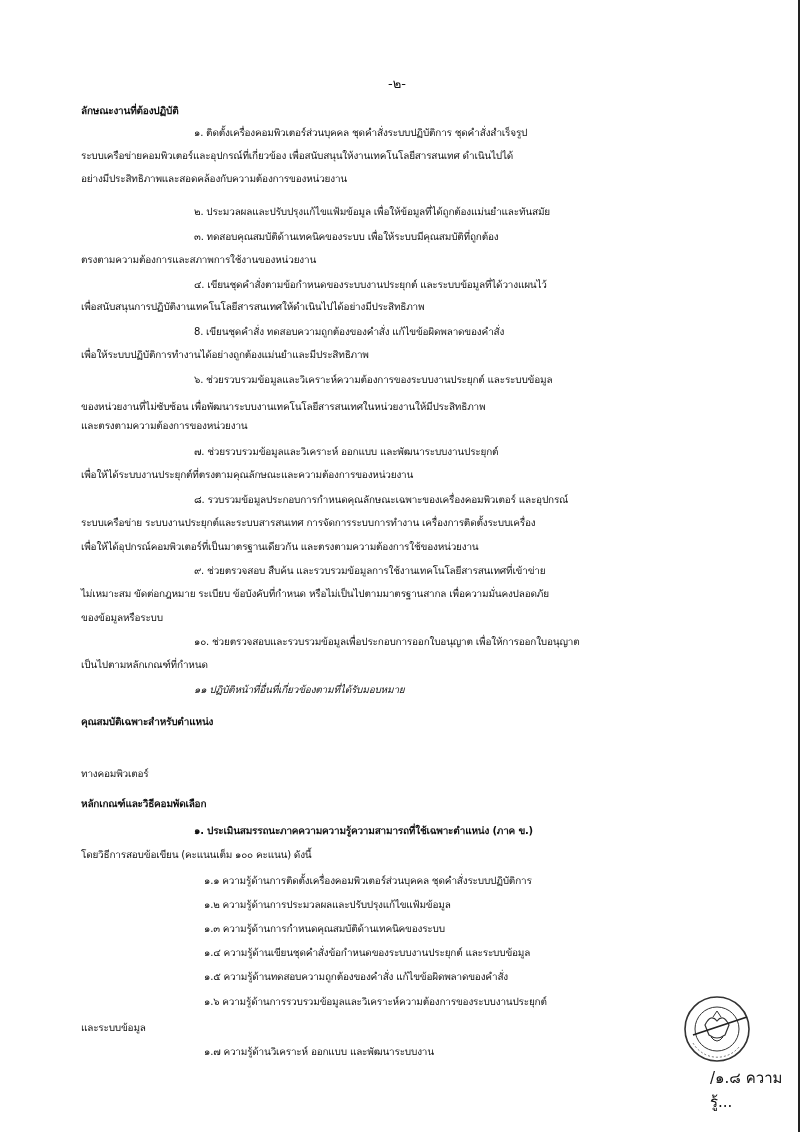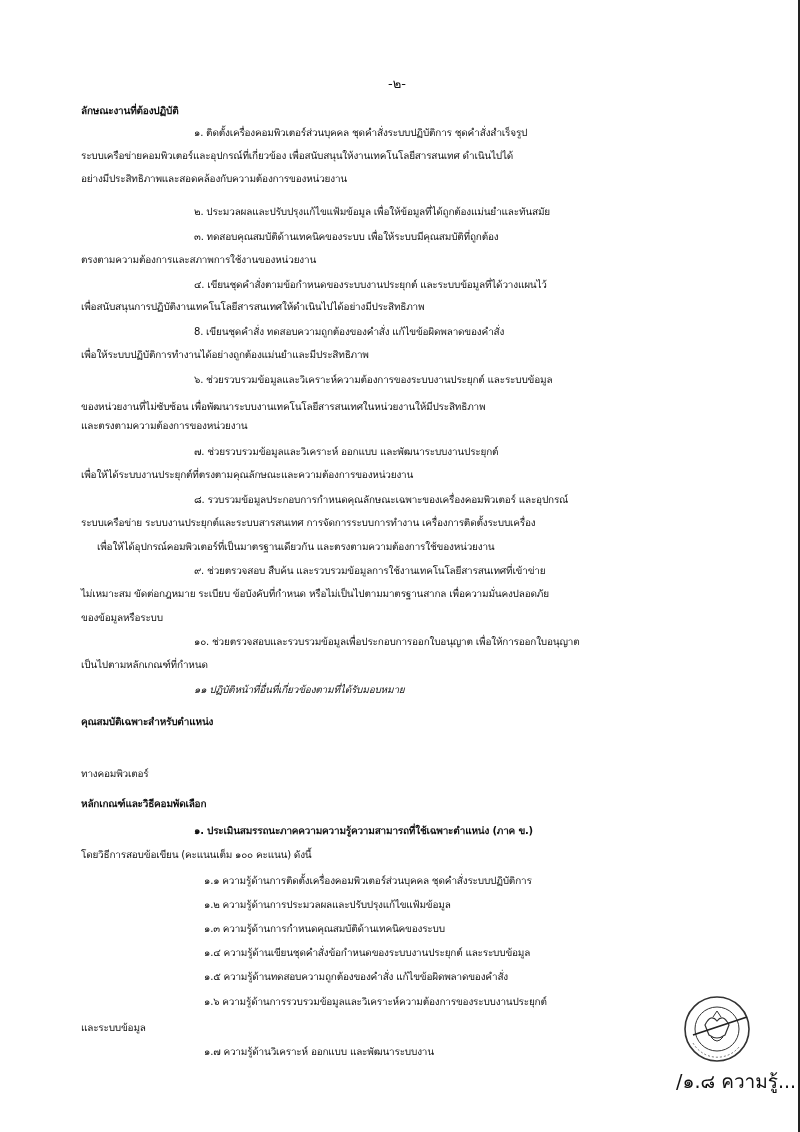--- a/index.html
+++ b/index.html
@@ -4,21 +4,21 @@
   <style>
     html, body { margin: 0; padding: 0; background: #ffffff; }
     body { width: 800px; height: 1132px; position: relative; overflow: hidden;
            font-family: "DejaVu Sans", "Liberation Sans", sans-serif; color: #111; }
     .page { position: absolute; left: 0; top: 0; width: 800px; height: 1132px; background: #fff; }
     .right-edge { position: absolute; right: 0; top: 0; width: 2px; height: 1132px; background: #222; }
     .ln { position: absolute; white-space: nowrap; font-size: 10px; line-height: 18px; letter-spacing: -0.2px; }
     .b { font-weight: bold; }
     .pgnum { position: absolute; left: 388px; top: 73px; font-size: 13px; }
     .stamp { position: absolute; left: 683px; top: 995px; width: 68px; height: 68px; }
-    .contd { position: absolute; left: 676px; top: 1066px; font-size: 19px; }
+    .contd { position: absolute; left: 710px; top: 1066px; font-size: 15px; }
   </style>
 </head>
 <body>
 
 <div class="page">
   <div class="right-edge"></div>
 
   <div class="pgnum">-๒-</div>
 
   <div class="ln b" style="left:81px;top:102px;">ลักษณะงานที่ต้องปฏิบัติ</div>
@@ -32,21 +32,21 @@
   <div class="ln" style="left:81px;top:298px;">เพื่อสนับสนุนการปฏิบัติงานเทคโนโลยีสารสนเทศให้ดำเนินไปได้อย่างมีประสิทธิภาพ</div>
   <div class="ln" style="left:194px;top:323px;">8. เขียนชุดคำสั่ง ทดสอบความถูกต้องของคำสั่ง แก้ไขข้อผิดพลาดของคำสั่ง</div>
   <div class="ln" style="left:81px;top:346px;">เพื่อให้ระบบปฏิบัติการทำงานได้อย่างถูกต้องแม่นยำและมีประสิทธิภาพ</div>
   <div class="ln" style="left:194px;top:371px;">๖. ช่วยรวบรวมข้อมูลและวิเคราะห์ความต้องการของระบบงานประยุกต์ และระบบข้อมูล</div>
   <div class="ln" style="left:81px;top:398px;">ของหน่วยงานที่ไม่ซับซ้อน เพื่อพัฒนาระบบงานเทคโนโลยีสารสนเทศในหน่วยงานให้มีประสิทธิภาพ</div>
   <div class="ln" style="left:81px;top:417px;">และตรงตามความต้องการของหน่วยงาน</div>
   <div class="ln" style="left:194px;top:443px;">๗. ช่วยรวบรวมข้อมูลและวิเคราะห์ ออกแบบ และพัฒนาระบบงานประยุกต์</div>
   <div class="ln" style="left:81px;top:466px;">เพื่อให้ได้ระบบงานประยุกต์ที่ตรงตามคุณลักษณะและความต้องการของหน่วยงาน</div>
   <div class="ln" style="left:194px;top:491px;">๘. รวบรวมข้อมูลประกอบการกำหนดคุณลักษณะเฉพาะของเครื่องคอมพิวเตอร์ และอุปกรณ์</div>
   <div class="ln" style="left:81px;top:514px;">ระบบเครือข่าย ระบบงานประยุกต์และระบบสารสนเทศ การจัดการระบบการทำงาน เครื่องการติดตั้งระบบเครื่อง</div>
-  <div class="ln" style="left:81px;top:538px;margin-left:16px;">เพื่อให้ได้อุปกรณ์คอมพิวเตอร์ที่เป็นมาตรฐานเดียวกัน และตรงตามความต้องการใช้ของหน่วยงาน</div>
+  <div class="ln" style="left:81px;top:538px;">เพื่อให้ได้อุปกรณ์คอมพิวเตอร์ที่เป็นมาตรฐานเดียวกัน และตรงตามความต้องการใช้ของหน่วยงาน</div>
   <div class="ln" style="left:194px;top:562px;">๙. ช่วยตรวจสอบ สืบค้น และรวบรวมข้อมูลการใช้งานเทคโนโลยีสารสนเทศที่เข้าข่าย</div>
   <div class="ln" style="left:81px;top:585px;">ไม่เหมาะสม ขัดต่อกฎหมาย ระเบียบ ข้อบังคับที่กำหนด หรือไม่เป็นไปตามมาตรฐานสากล เพื่อความมั่นคงปลอดภัย</div>
   <div class="ln" style="left:81px;top:609px;">ของข้อมูลหรือระบบ</div>
   <div class="ln" style="left:194px;top:633px;text-align:center;">๑๐. ช่วยตรวจสอบและรวบรวมข้อมูลเพื่อประกอบการออกใบอนุญาต เพื่อให้การออกใบอนุญาต</div>
   <div class="ln" style="left:81px;top:656px;">เป็นไปตามหลักเกณฑ์ที่กำหนด</div>
   <div class="ln" style="left:194px;top:681px;font-style:italic;">๑๑ ปฏิบัติหน้าที่อื่นที่เกี่ยวข้องตามที่ได้รับมอบหมาย</div>
 
   <div class="ln b" style="left:81px;top:713px;">คุณสมบัติเฉพาะสำหรับตำแหน่ง</div>
   <div class="ln" style="left:81px;top:765px;">ทางคอมพิวเตอร์</div>
 

